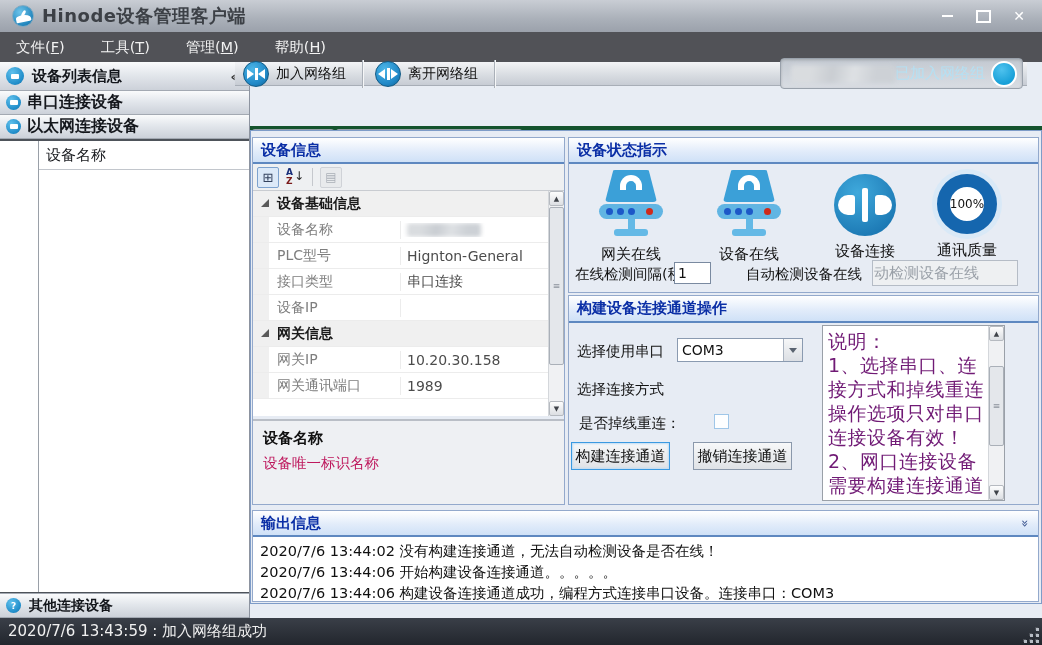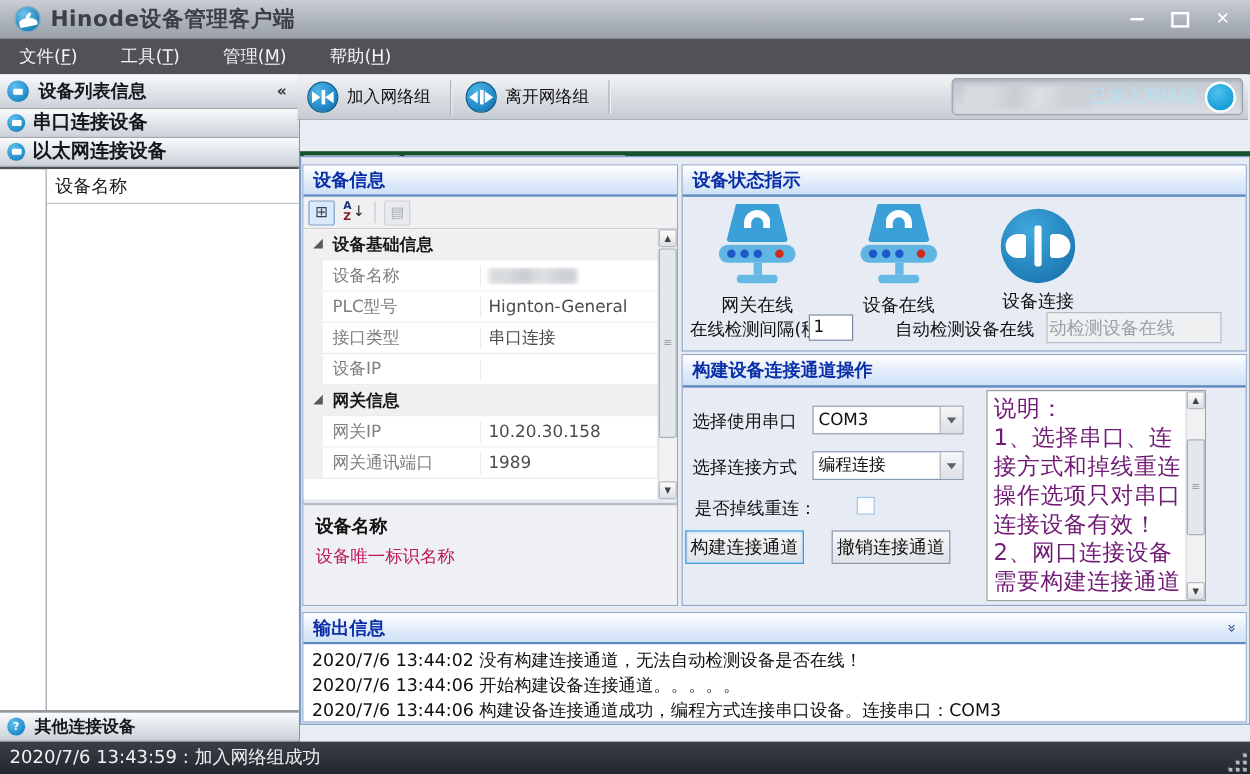--- a/index.html
+++ b/index.html
@@ -47,21 +47,21 @@
   .sb-list { position:absolute; left:0; top:77px; width:249px; height:454px; background:#fff;
     border-top:2px solid #4e535a; border-bottom:1px solid #4e535a; }
   .sb-list::before { content:""; position:absolute; left:38px; top:0; bottom:0; width:1px; background:#9aa0a8; }
   .sb-list-header { position:absolute; left:39px; top:0; right:0; height:29px; border-bottom:1px solid #c2c6cc;
     display:flex; align-items:center; padding-left:7px; font-size:15px; color:#17191d; background:#fff; }
   .sb-footer { position:absolute; left:0; top:531px; width:100%; height:25px; display:flex; align-items:center;
     border-top:1px solid #a3a9b2; }
   .sb-footer .lbl { font-size:14px; font-weight:bold; color:#14171c; margin-left:8px; }
 
   
-  .toolbar { left:248px; top:62px; width:792px; height:38px;
+  .toolbar { left:235px; top:62px; width:792px; height:24px;
     background:linear-gradient(#f3f4f6,#d9dde2 55%,#c7ccd4); border-bottom:1px solid #a8aeb7;
     display:flex; align-items:center; }
   .tb-btn { display:flex; align-items:center; gap:7px; padding:0 12px 0 8px; height:32px; cursor:default; }
   .tb-btn .lbl { font-size:14px; color:#111; }
   .net-ic { width:26px; height:26px; border-radius:50%; position:relative; flex:0 0 auto;
     background:radial-gradient(circle at 35% 30%, #4cb6e8, #1f87c6 65%, #14628f); border:1px solid #0f5a86; }
   .net-ic .t1,.net-ic .t2 { position:absolute; top:7px; width:0; height:0; border-top:5px solid transparent;
     border-bottom:5px solid transparent; }
   .net-ic .bar { position:absolute; left:11px; top:6px; width:3px; height:12px; background:#fff; }
   .net-ic.join .t1 { left:3px;  border-left:7px solid #fff; }
@@ -369,42 +369,44 @@
         <span class="lbl">设备在线</span>
       </div>
       <div class="ind" style="left:238px;">
         <span class="plug-ic">
             <span class="pl"></span>
             <span class="pc"></span>
             <span class="pr"></span>
           </span>
         <span class="lbl" style="margin-top:6px;">设备连接</span>
       </div>
+      <div class="ind" style="left:340px;">
+        <span class="gauge-ic">
+            <span class="v">100%</span>
+          </span>
+        <span class="lbl" style="margin-top:7px;">通讯质量</span>
+      </div>
       <div class="abs field-lbl" style="left:6px; top:127px; width:100px;">在线检测间隔(秒</div>
       <input class="abs txt-input" style="left: 105px; top: 124px; width: 37px; height: 22px;" value="1">
       <div class="abs field-lbl" style="left:177px; top:127px;">自动检测设备在线</div>
       <div class="abs btn disabled" style="left:303px; top:122px; width:146px; height:26px; justify-content:flex-start;">
         <span class="inner">自动检测设备在线</span>
       </div>
     </div>
 
     <div class="panel" style="left:317px; top:164px; width:471px; height:210px;">
       <div class="panel-h" style="height:27px;">
         <span class="t">构建设备连接通道操作</span>
       </div>
       <div class="abs field-lbl" style="left:8px; top:46px;">选择使用串口</div>
       <div class="combo" style="left:108px; top:42px; width:126px;">
         <span class="val">COM3</span>
         <span class="dd-btn"></span>
       </div>
       <div class="abs field-lbl" style="left:8px; top:84px;">选择连接方式</div>
-      <div class="combo" style="left:108px; top:80px; width:126px;">
-        <span class="val">编程连接</span>
-        <span class="dd-btn"></span>
-      </div>
       <div class="abs field-lbl" style="left:10px; top:118px;">是否掉线重连：</div>
       <div class="abs checkbox" style="left:145px; top:118px;"></div>
       <div class="abs btn focus" style="left:2px; top:146px; width:99px; height:28px;">构建连接通道</div>
       <div class="abs btn" style="left:124px; top:146px; width:99px; height:28px;">撤销连接通道</div>
       <div class="note-box" style="left:253px; top:29px; width:183px; height:176px;">
         <div class="note-text">说明：
 1、选择串口、连接方式和掉线重连操作选项只对串口连接设备有效！
 2、网口连接设备需要构建连接通道后才能看</div>
         <div class="vscroll" style="right:0; top:0; height:174px; width:16px;">
           <span class="vs-arrow" style="top:0;">▲</span>

